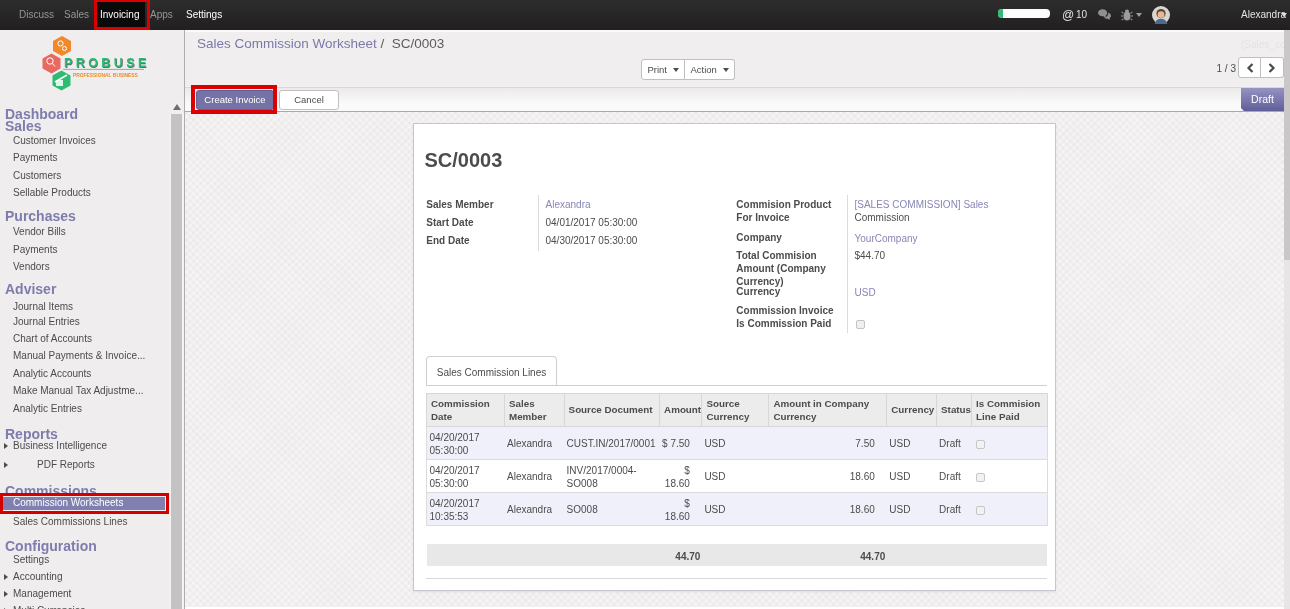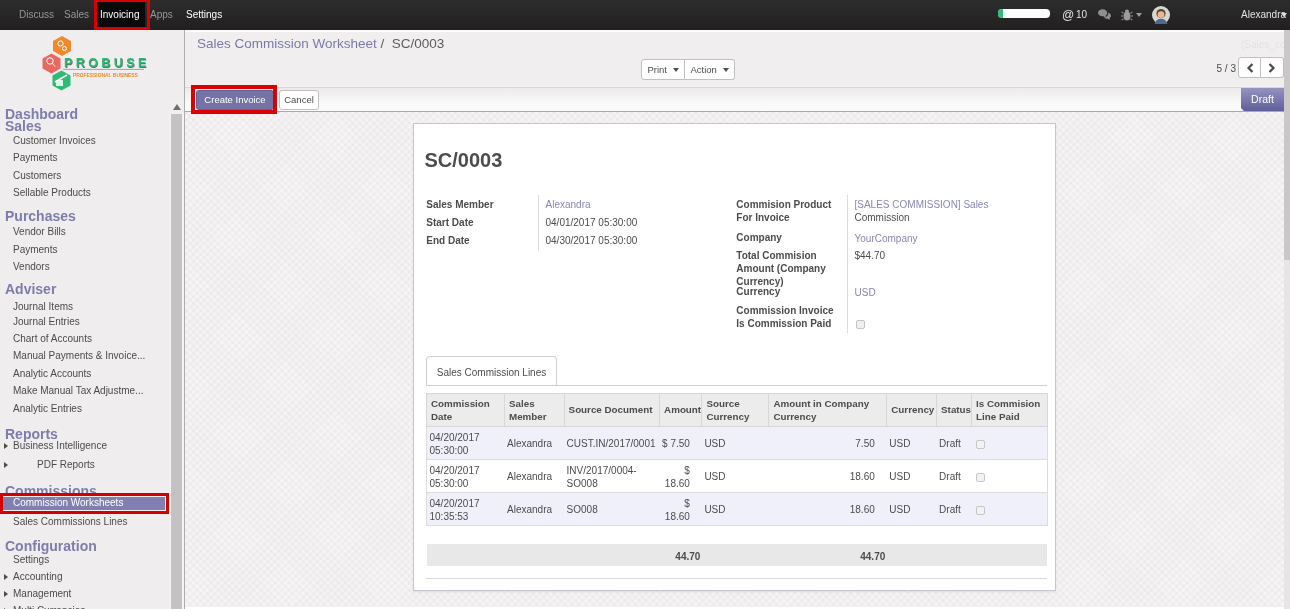--- a/index.html
+++ b/index.html
@@ -43,21 +43,21 @@
 #pa .b2{width:50px;border-left:none;border-radius:0 3px 3px 0;}
 .caret{display:inline-block;width:0;height:0;border-left:3.5px solid transparent;border-right:3.5px solid transparent;border-top:4px solid #4c4c4c;vertical-align:middle;margin-left:3px;margin-top:-1px;}
 #pager-txt{position:absolute;left:1216.5px;top:63px;font-size:10px;color:#4c4c4c;}
 #pager{position:absolute;left:1238px;top:57px;height:21px;}
 #pager .pb{display:inline-block;float:left;width:23px;height:21px;background:#fff;border:1px solid #bfbfbf;text-align:center;}
 #pager .p1{border-radius:3px 0 0 3px;}
 #pager .p2{border-left:none;border-radius:0 3px 3px 0;}
 
 #statusbar{position:absolute;left:185px;top:87px;width:1099px;height:25px;background:linear-gradient(#ebebeb,#fafafa 70%,#fbfbfb);border-top:1px solid #d8d8d8;border-bottom:1px solid #a9a7a7;}
 #btn-create{position:absolute;left:11px;top:1.5px;width:78px;height:20px;background:#7573a6;border:1px solid #615f94;border-radius:3px;color:#fff;font-size:9.5px;text-align:center;line-height:17px;}
-#btn-cancel{position:absolute;left:94px;top:1.5px;width:40px;height:20px;background:#fff;border:1px solid #bfbfbf;border-radius:3px;color:#4c4c4c;font-size:9.5px;text-align:center;line-height:17px;}
+#btn-cancel{position:absolute;left:94px;top:1.5px;width:60px;height:20px;background:#fff;border:1px solid #bfbfbf;border-radius:3px;color:#4c4c4c;font-size:9.5px;text-align:center;line-height:17px;}
 #redbox3{position:absolute;left:190.5px;top:84.5px;width:86.5px;height:29.5px;border:4px solid #dd0000;z-index:50;}
 #draft{position:absolute;left:1056px;top:0px;width:43px;height:23px;background:linear-gradient(#9593c0,#605e99);color:#fff;font-size:10.5px;text-align:center;line-height:22px;}
 #draft i{position:absolute;left:0;bottom:0;width:0;height:0;border-left:3px solid #efeded;border-top:3px solid transparent;}
 
 #sheet{position:absolute;left:413px;top:123px;width:643px;height:468px;background:#fff;border:1px solid #c6c5d5;box-shadow:0 1px 2px rgba(0,0,0,.08);}
 #sheet .t{position:absolute;white-space:nowrap;}
 #title{position:absolute;left:10.5px;top:25px;font-size:20px;font-weight:bold;color:#4c4c4c;}
 .lbl{font-size:10px;font-weight:bold;color:#4c4c4c;line-height:13px;}
 .val{font-size:10px;color:#4c4c4c;line-height:13px;}
 .lnk{color:#8886b6;}
@@ -183,21 +183,21 @@
 <div class="sbarrow" style="top:608.1px;"></div>
 <div class="sbi" style="top:605.1px;">Multi Currencies</div>
 
 <div id="canvas"></div>
 <div id="btmwhite"></div>
 <div id="breadcrumb"><span class="bc1">Sales Commission Worksheet</span><span class="bc2"> /&nbsp; SC/0003</span></div>
 <div id="pa">
     <div class="pabtn b1">Print <span class="caret"></span></div>
     <div class="pabtn b2">Action <span class="caret"></span></div>
   </div>
-<div id="pager-txt">5 / 3</div>
+<div id="pager-txt">1 / 3</div>
 <div id="pager">
   <div class="pb p1"><svg width="8" height="10" viewBox="0 0 8 10" style="margin-top:5px;">
         <path d="M6.5 1 2.5 5l4 4" stroke="#4a4a4a" stroke-width="2.2" fill="none"></path>
       </svg></div>
   <div class="pb p2"><svg width="8" height="10" viewBox="0 0 8 10" style="margin-top:5px;">
         <path d="M1.5 1 5.5 5l-4 4" stroke="#4a4a4a" stroke-width="2.2" fill="none"></path>
       </svg></div>
 </div>
 <div id="statusbar">
   <div id="btn-create">Create Invoice</div>

